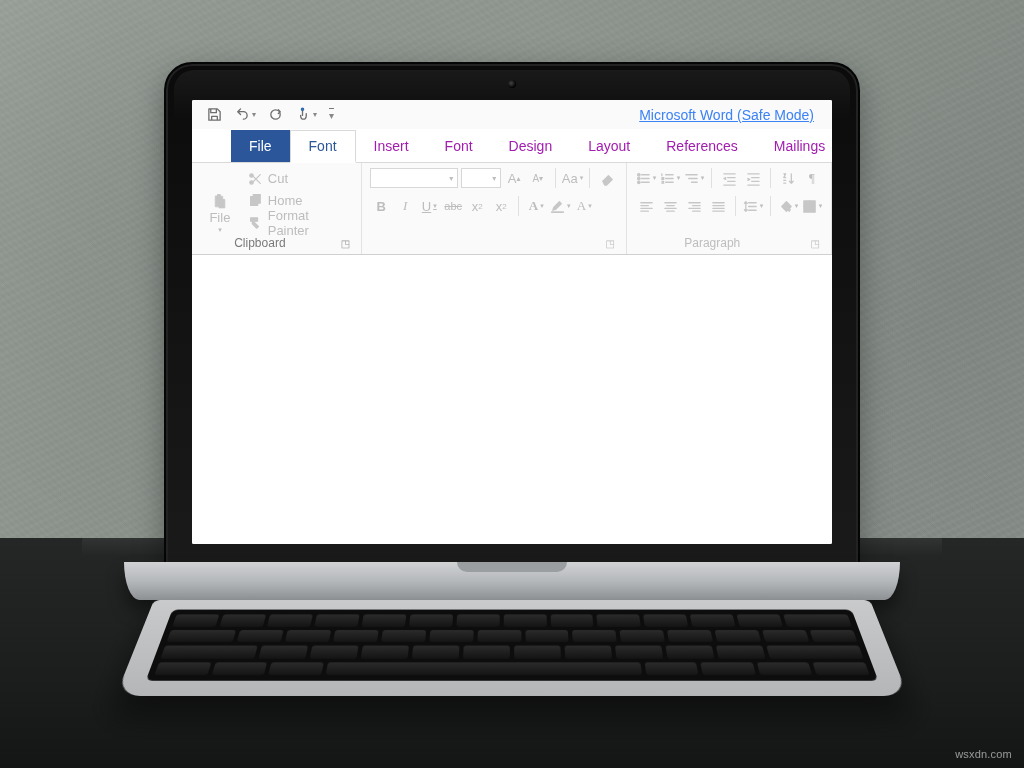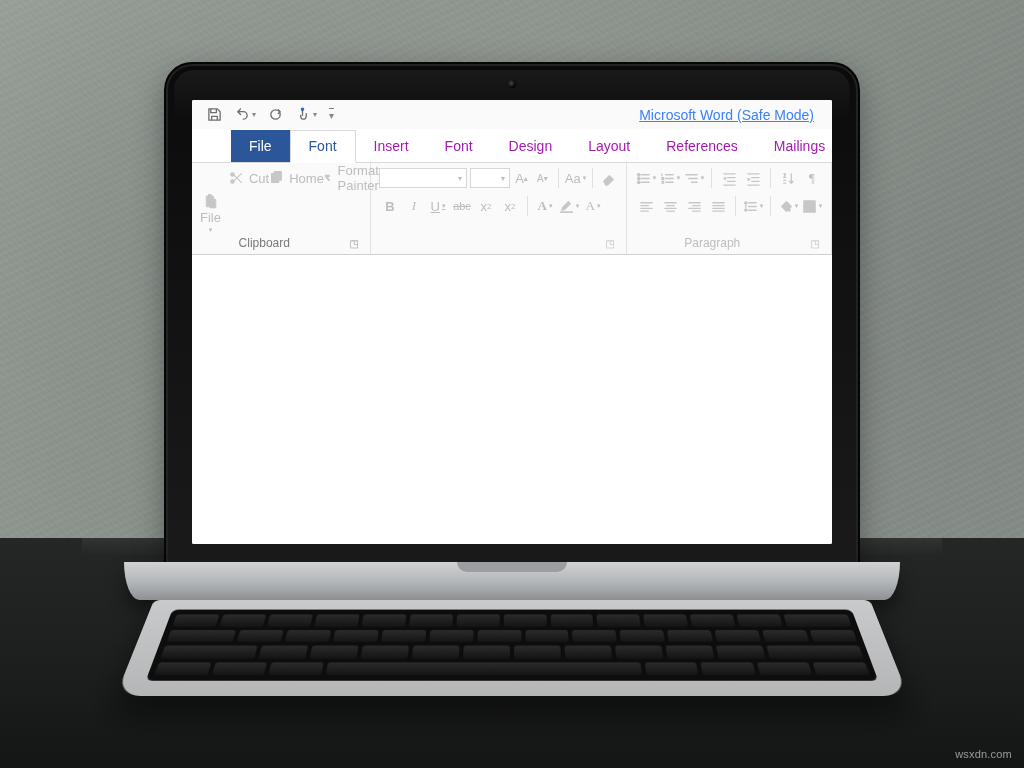--- a/index.html
+++ b/index.html
@@ -185,21 +185,21 @@
               <div class="vbtn disabled">
                 <svg class="icon g-paste" viewBox="0 0 24 28">
                     <rect x="4" y="4" width="14" height="20" rx="1"></rect>
                     <rect x="8" y="1" width="6" height="4" rx="1"></rect>
                     <rect x="11" y="10" width="11" height="16" rx="1" fill="#fff"></rect>
                     <path d="M13 14h7M13 17h7M13 20h5" stroke-width="1"></path>
                   </svg>
                 <span style="color:#5b5b5b;">File</span>
                 <span class="drop-arrow">▾</span>
               </div>
-              <div style="display:flex;flex-direction:row;justify-content:center;gap:0;">
+              <div style="display:flex;flex-direction:column;justify-content:center;gap:0;">
                 <div class="smallrow disabled">
                   <svg class="icon" viewBox="0 0 16 16">
                       <circle cx="4" cy="12" r="2"></circle>
                       <circle cx="4" cy="4" r="2"></circle>
                       <path d="M6 5l8 8M6 11l8-8"></path>
                     </svg>
                   <span style="color:#6b6b6b;">Cut</span>
                 </div>
                 <div class="smallrow disabled">
                   <svg class="icon" viewBox="0 0 16 16">

